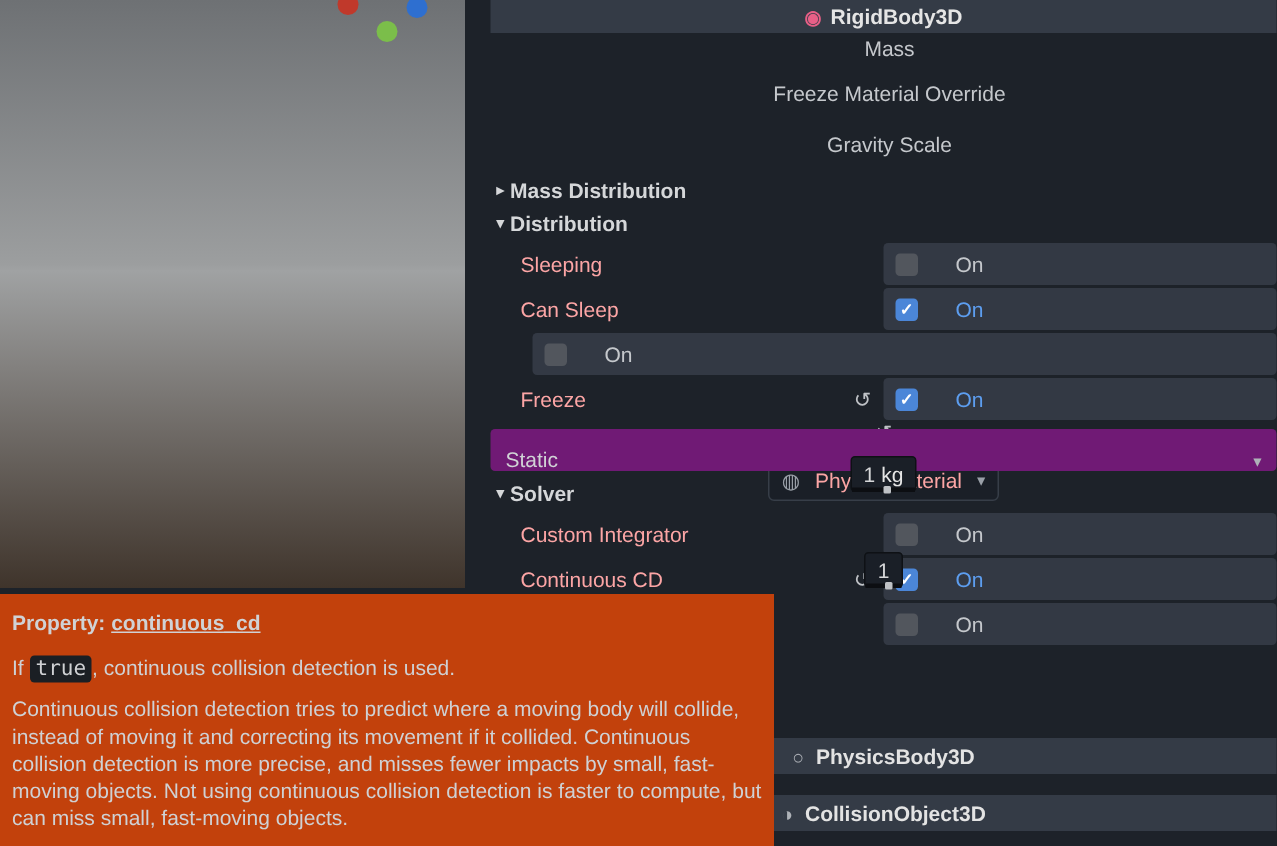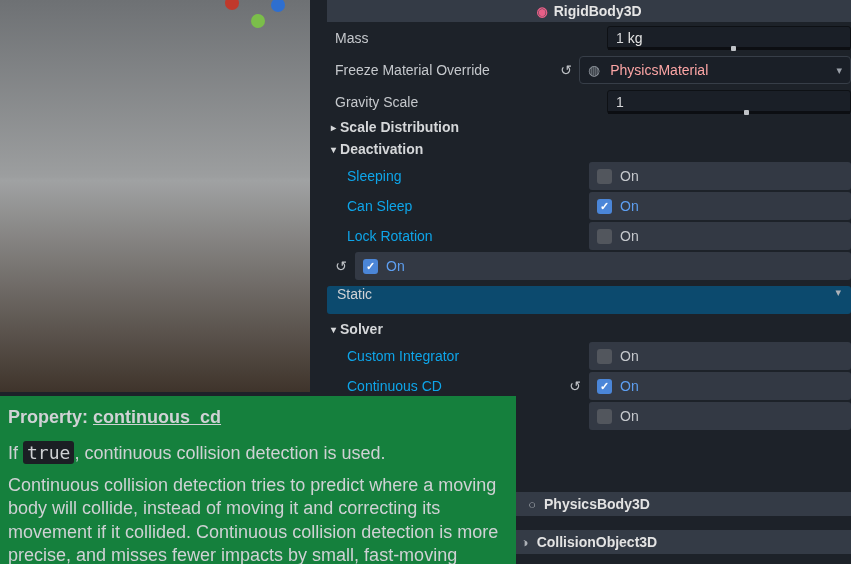--- a/index.html
+++ b/index.html
@@ -47,20 +47,21 @@
     font-size: 14px;
   }
   .section-header.pink .dot { color: #e85f87; }
   .section-header .icon { font-size: 13px; }
 
   .row {
     display: flex;
     align-items: center;
     height: 28px;
     margin-top: 2px;
+    flex-direction: column;
   }
   .row .label {
     padding-left: 8px;
     flex: 0 0 254px;
     color: #c5c8cc;
   }
   .row .reset {
     flex: 0 0 26px;
     text-align: center;
     color: #bfc2c6;
@@ -126,38 +127,38 @@
 
   
   .chkrow {
     display: flex;
     align-items: center;
     margin-top: 2px;
   }
   .chkrow .label {
     padding-left: 20px;
     flex: 0 0 234px;
-    color: #0ea5e9;
+    color: #fca5a5;
   }
   .chkrow .reset {
     flex: 0 0 28px;
     text-align: center;
     color: #bfc2c6;
     cursor: pointer;
   }
   .chkrow .reset.hidden { visibility: hidden; }
   .chkbox {
     flex: 1;
     background: #333944;
     border-radius: 3px;
     height: 28px;
     display: flex;
     align-items: center;
     padding-left: 8px;
-    gap: 8px;
+    gap: 25px;
   }
   .box {
     width: 15px; height: 15px;
     border-radius: 3px;
     background: #52565d;
     display: flex; align-items: center; justify-content: center;
   }
   .box.checked {
     background: #4b86d8;
   }
@@ -176,25 +177,25 @@
     align-items: center;
     margin-top: 2px;
   }
   .ddrow .label {
     padding-left: 20px;
     flex: 0 0 262px;
     color: #c5c8cc;
   }
   .dd {
     flex: 1;
-    background: #0c4a6e;
+    background: #701a75;
     border-radius: 3px;
     height: 28px;
     display: flex;
-    align-items: flex-start;
+    align-items: flex-end;
     padding: 0 10px;
     gap: 40px;
   }
   .dd .ddval { flex: 1; color: #d0d2d5; }
   .dd .ddchev { color: #aeb2b8; font-size: 11px; }
 
   
   .comp {
     background: #343b46;
     height: 24px;
@@ -206,25 +207,25 @@
     color: #e3e3e3;
     margin-top: 2px;
   }
   .comp .cicon { color: #aeb2b8; font-size: 13px; }
 
   
   .tooltip {
     position: absolute;
     left: 0; top: 396px;
     width: 516px; height: 168px;
-    background: #15803d;
+    background: #c2410c;
     color: #cfd1d4;
     padding: 10px 8px 8px 8px;
     line-height: 1.30;
-    font-size: 18px;
+    font-size: 14px;
   }
   .tooltip .ttline1 { margin-bottom: 12px; }
   .tooltip .ttprop { color: #d0d2d5; font-weight: 600; }
   .tooltip .ttname { text-decoration: underline; color: #d0d2d5; font-weight: 600; }
   .tooltip .code {
     font-family: ui-monospace, Menlo, monospace;
     background: #1b1f24;
     padding: 1px 4px;
     border-radius: 3px;
   }
@@ -282,26 +283,26 @@
         <span class="val">1</span>
         <div class="track">
           <div class="thumb" style="left:56%"></div>
         </div>
       </div>
     </div>
   </div>
 
   <div class="group collapsed">
     <span class="chev">▸</span>
-    <span>Scale Distribution</span>
+    <span>Mass Distribution</span>
   </div>
 
   <div class="group">
     <span class="chev">▾</span>
-    <span>Deactivation</span>
+    <span>Distribution</span>
   </div>
 
   <div class="chkrow">
     <div class="label">Sleeping</div>
     <div class="reset hidden">↺</div>
     <div class="chkbox">
       <div class="box"></div>
       <span class="ontext">On</span>
     </div>
   </div>
@@ -309,29 +310,29 @@
   <div class="chkrow">
     <div class="label">Can Sleep</div>
     <div class="reset hidden">↺</div>
     <div class="chkbox">
       <div class="box checked"></div>
       <span class="ontext active">On</span>
     </div>
   </div>
 
   <div class="chkrow">
-    <div class="label">Lock Rotation</div>
     <div class="reset hidden">↺</div>
     <div class="chkbox">
       <div class="box"></div>
       <span class="ontext">On</span>
     </div>
   </div>
 
   <div class="chkrow">
+    <div class="label">Freeze</div>
     <div class="reset">↺</div>
     <div class="chkbox">
       <div class="box checked"></div>
       <span class="ontext active">On</span>
     </div>
   </div>
 
   <div class="ddrow" style="margin-top:6px;margin-bottom:4px">
     <div class="dd">
       <span class="ddval">Static</span>

